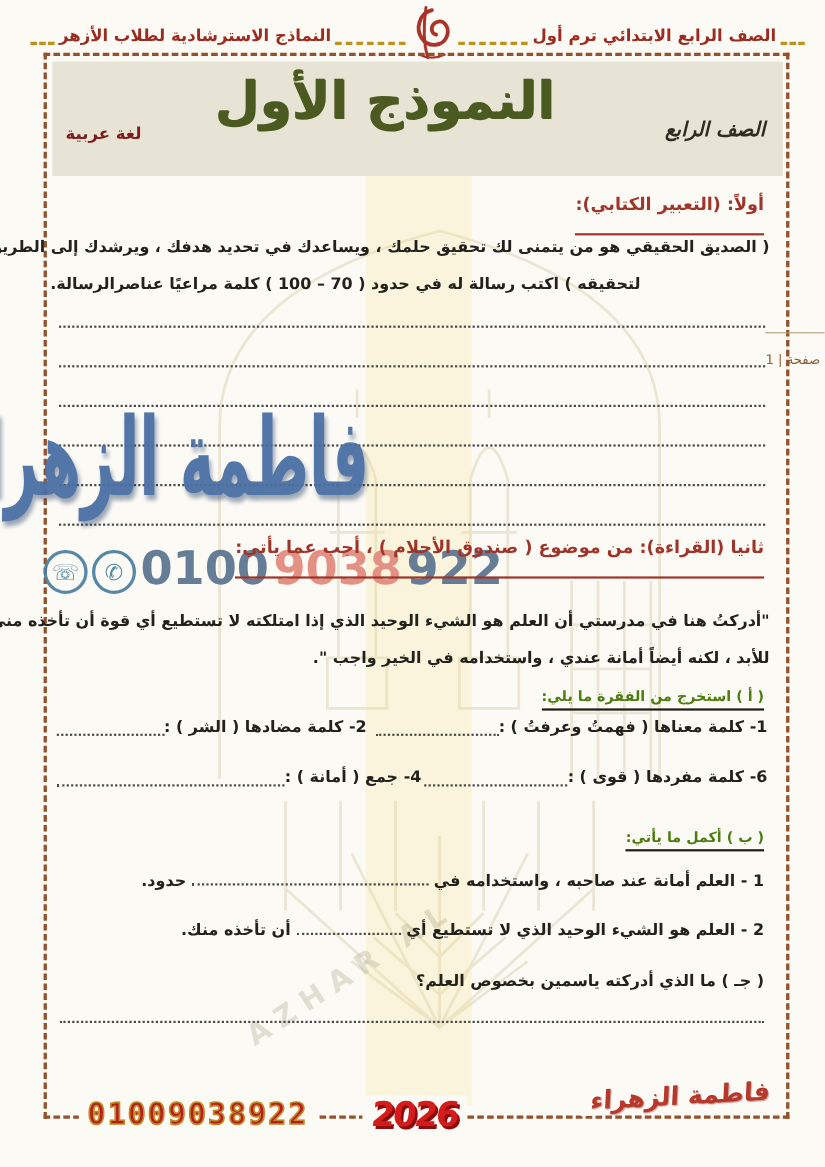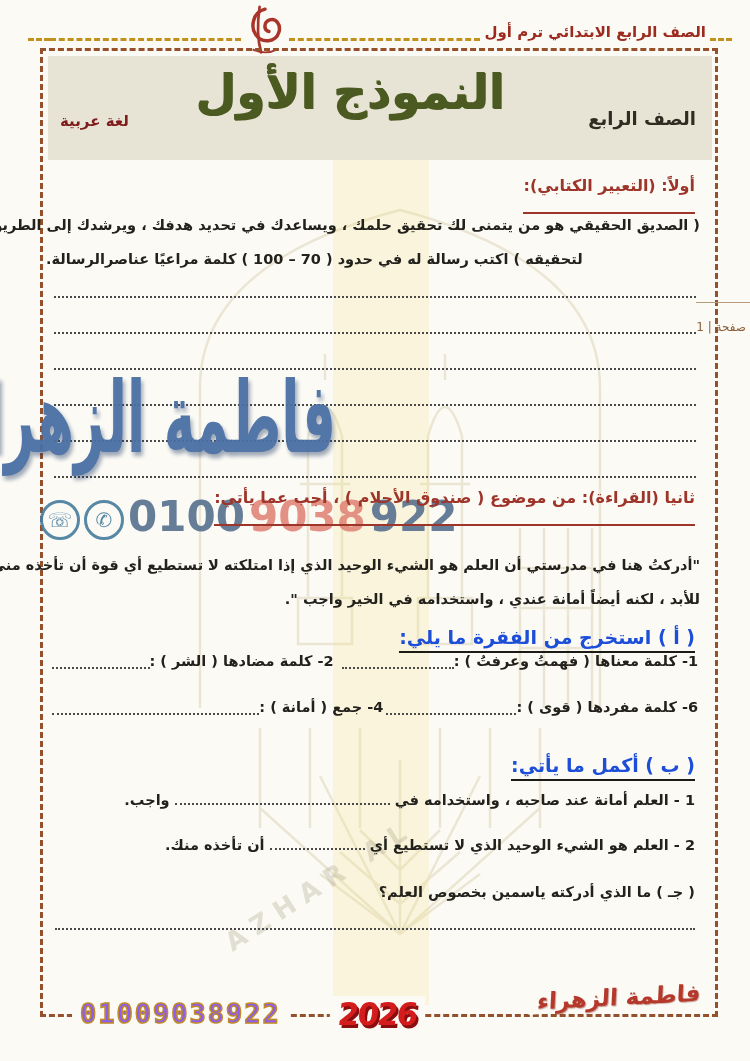--- a/index.html
+++ b/index.html
@@ -22,21 +22,21 @@
   
   .border-box{
     position:absolute;left:40px;top:48px;width:678px;height:969px;
     border:3px dashed #94512c;box-sizing:border-box;
   }
   
   .header-box{
     position:absolute;left:48px;top:56px;width:664px;height:104px;
     background:#e7e3d5;
   }
-  .hdr-grade{position:absolute;right:16px;top:52px;font-size:18px;font-weight:bold;color:#2f2c21;}
+  .hdr-grade{position:absolute;right:16px;top:52px;font-size:18px;font-weight:bold;color:#2f2c21;font-style:italic;}
   .hdr-subject{position:absolute;left:12px;top:56px;font-size:15px;font-weight:bold;color:#7f1d1d;}
   .hdr-title{
     position:absolute;left:0;right:60px;top:8px;text-align:center;
     font-size:47px;font-weight:bold;color:#4b5a20;
     text-shadow:1px 1px 0 #4b5a20;
   }
   
   .mosque{position:absolute;left:140px;top:168px;opacity:.65;}
   .ystrip{position:absolute;left:333px;top:160px;width:96px;height:845px;background:rgba(243,227,145,.26);}
   .diagwm{
@@ -58,21 +58,21 @@
     display:flex;align-items:center;justify-content:center;
     color:#4a7fa0;font-size:20px;margin-top:6px;
   }
   .ph-b{color:#5a7390;} .ph-r{color:#e2897b;text-align:center;}
   
   .red-head{
     position:absolute;right:55px;color:#9e352a;font-size:16px;font-weight:bold;
     border-bottom:2px solid #9e352a;padding-bottom:17px;white-space:nowrap;
   }
   .blk-head{
-    position:absolute;right:55px;color:#1d4ed8;font-size:19px;font-weight:bold;
+    position:absolute;right:55px;color:#4d7c0f;font-size:13px;font-weight:bold;
     border-bottom:2px solid #1d1b16;padding-bottom:3px;white-space:nowrap;
   }
   .para{position:absolute;right:50px;left:46px;text-align:right;}
   .para div{font-size:14.5px;font-weight:bold;line-height:34px;white-space:nowrap;}
   .para .c{text-align:left;}
   
   .anslines{position:absolute;left:54px;right:54px;top:262px;}
   .ansline{height:34px;border-bottom:2px dotted #4a4a4a;}
   .qrow{position:absolute;left:52px;right:52px;display:flex;direction:rtl;align-items:flex-end;
         font-size:14.5px;font-weight:bold;}
@@ -83,21 +83,21 @@
              text-align:right;white-space:nowrap;}
   .fill-line .dots{vertical-align:baseline;}
   .cline{position:absolute;left:55px;right:55px;border-bottom:2.5px dotted #4a4a4a;height:14px;}
   
   .pg-rule{position:absolute;right:0;top:302px;width:54px;border-top:1.5px solid #b99b78;}
   .pg-label{position:absolute;right:4px;top:320px;font-size:12px;color:#8a5f3a;direction:rtl;white-space:nowrap;}
   
   .foot-item{position:absolute;background:#fbfaf5;padding:0 8px;}
   .foot-phone{
     left:72px;top:998px;font-size:27px;font-weight:bold;letter-spacing:2px;
-    color:#8b5cf6;-webkit-text-stroke:1.5px #c08a28;text-shadow:0 0 1px #c08a28;
+    color:#b91c1c;-webkit-text-stroke:1.5px #c08a28;text-shadow:0 0 1px #c08a28;
     font-family:"DejaVu Sans Mono","Liberation Mono",monospace;
   }
   .foot-year{
     left:330px;top:996px;font-size:31px;font-weight:900;color:#d41c1c;
     text-shadow:2.5px 2.5px 0 #8c0d0d;transform:skewX(-6deg);letter-spacing:-2px;
   }
   .foot-sign{
     right:42px;top:984px;font-size:23px;font-weight:bold;color:#b5382b;
     transform:rotate(-3deg) skewX(-6deg);direction:rtl;
     text-shadow:1px 1px 1px rgba(120,20,10,.4);
@@ -125,20 +125,21 @@
 <div class="topbar">
   <span class="dashline sm"></span>
   <span class="txt">الصف الرابع الابتدائي ترم أول</span>
   <span class="dashline"></span>
   <svg class="logo" viewBox="0 0 60 70">
     <path d="M30,8 C14,12 11,31 18,41 C26,53 44,51 48,38 C51,28 44,19 36,22 C28,25 28,35 35,37" stroke="#a8342a" fill="none" stroke-width="4.5" stroke-linecap="round"></path>
     <path d="M23,5 C20,26 20,47 25,64" stroke="#a8342a" stroke-width="3.5" fill="none" stroke-linecap="round"></path>
     <path d="M14,60 q16,8 32,0" stroke="#a8342a" stroke-width="2.5" fill="none"></path>
   </svg>
   <span class="dashline"></span>
+  <span class="txt">النماذج الاسترشادية لطلاب الأزهر</span>
   <span class="dashline sm"></span>
 </div>
 
 <div class="border-box"></div>
 
 <div class="pg-rule"></div>
 <div class="pg-label">صفحة | 1</div>
 
 <div class="header-box">
   <span class="hdr-grade">الصف الرابع</span>
@@ -186,21 +187,21 @@
   <span class="q">6- كلمة مفردها ( قوى ) :</span>
   <span class="dots" style="width:130px;"></span>
   <span class="q" style="margin-right:3px;">4- جمع ( أمانة ) :</span>
   <span class="dots grow"></span>
 </div>
 
 <div class="blk-head" style="top:754px;">( ب ) أكمل ما يأتي:</div>
 <div class="fill-line" style="top:788px;">
   <span>1 - العلم أمانة عند صاحبه ، واستخدامه في</span>
   <span class="dots" style="width:215px;"></span>
-  <span>واجب.</span>
+  <span>حدود.</span>
 </div>
 <div class="fill-line" style="top:833px;">
   <span>2 - العلم هو الشيء الوحيد الذي لا تستطيع أي</span>
   <span class="dots" style="width:95px;"></span>
   <span>أن تأخذه منك.</span>
 </div>
 
 <div class="fill-line" style="top:884px;">
   <span style="border-bottom:none;padding-left:45px;">( جـ ) ما الذي أدركته ياسمين بخصوص العلم؟</span>
 </div>

